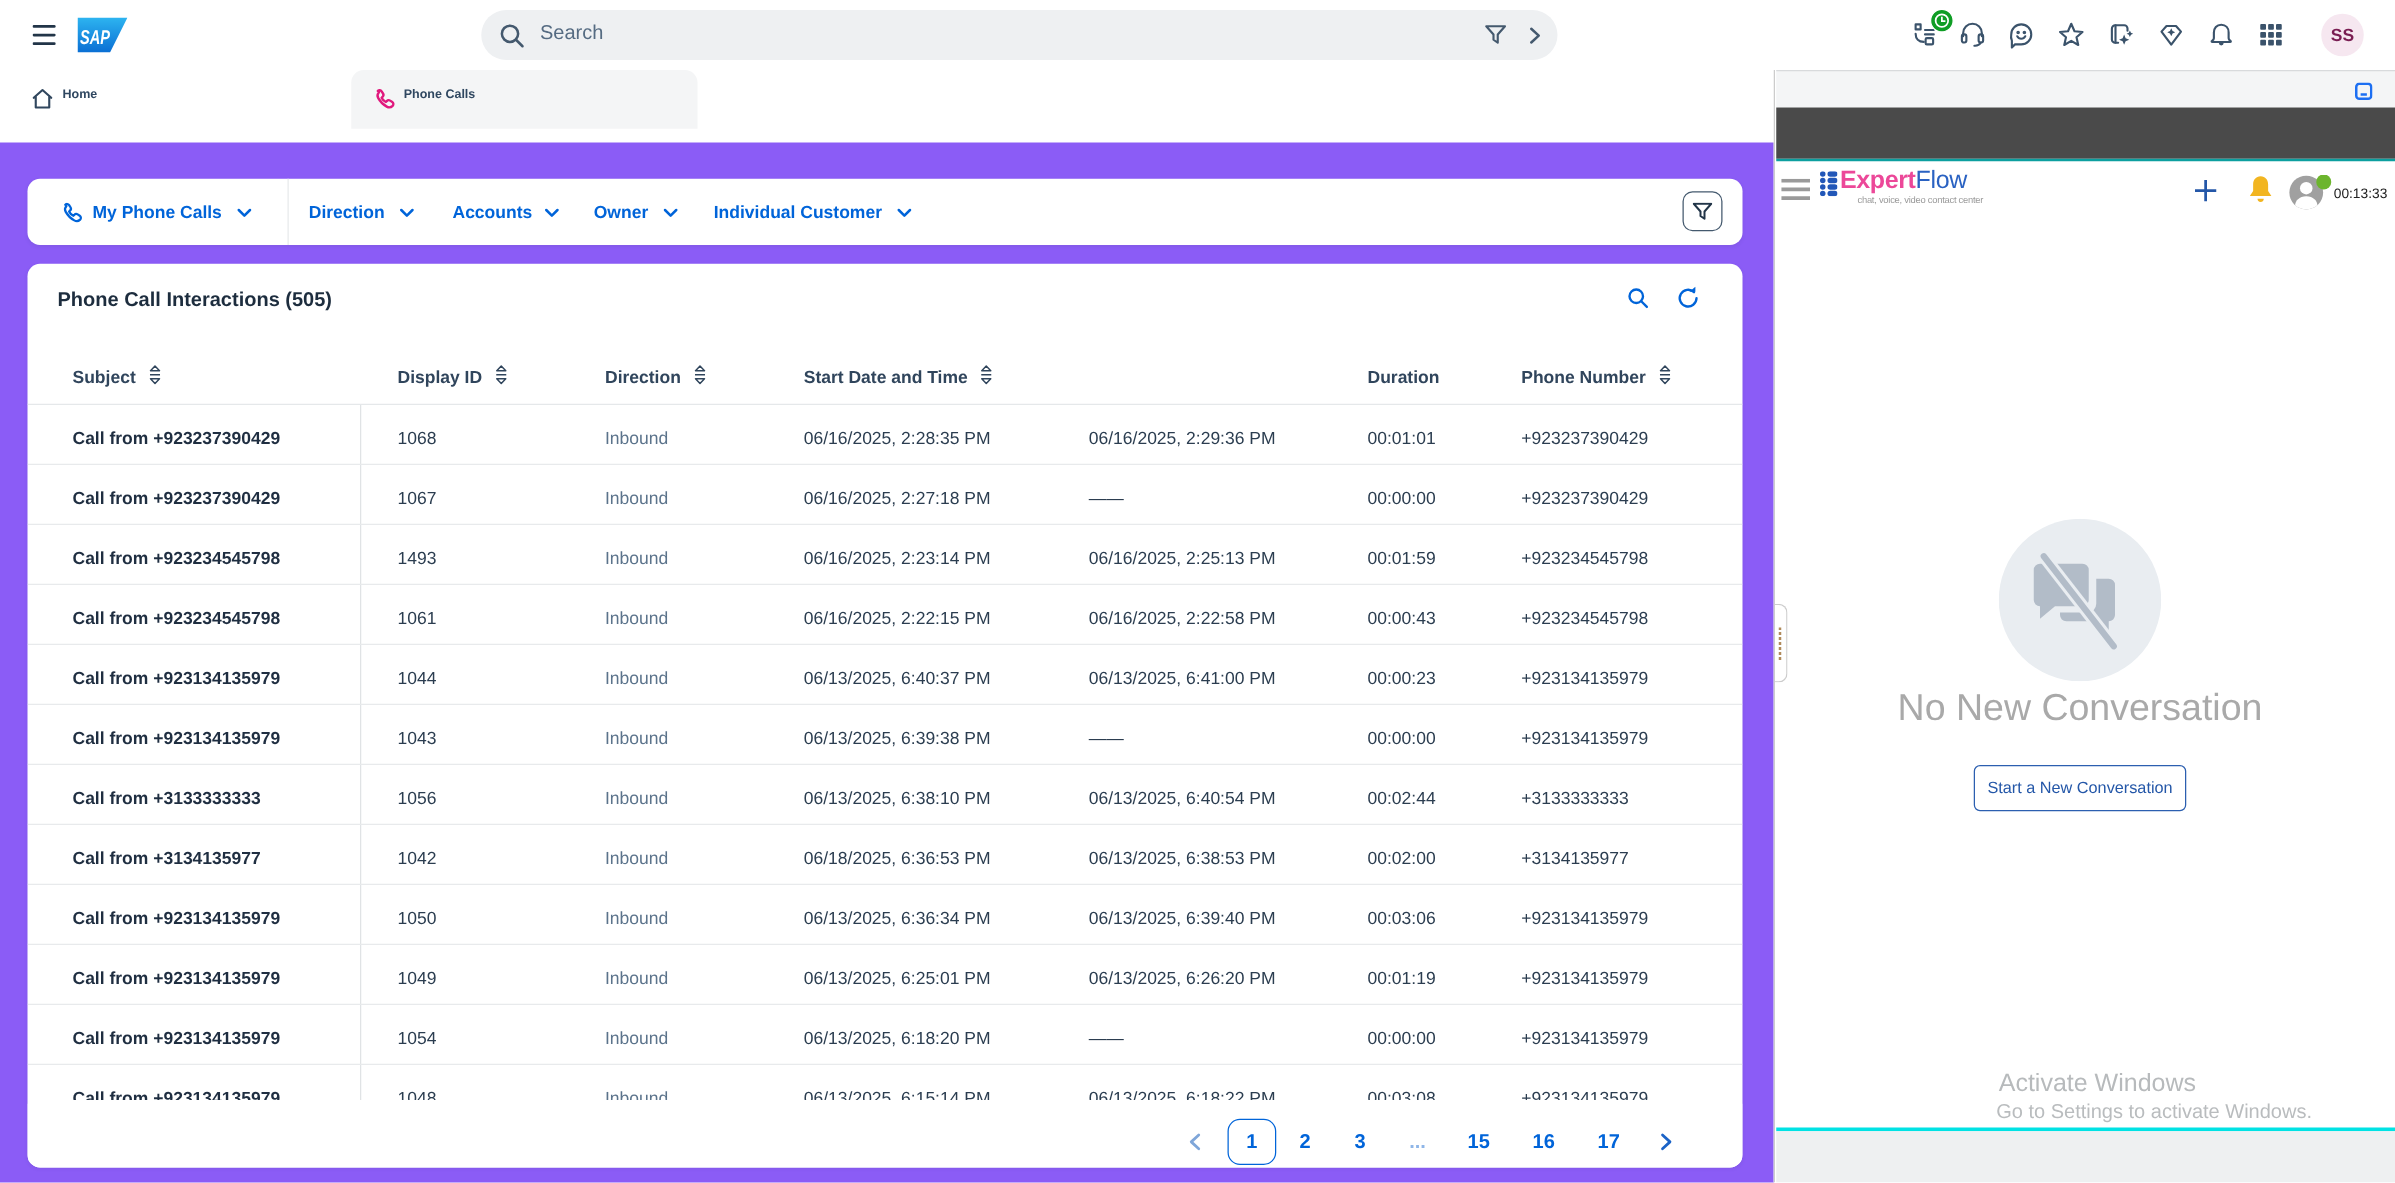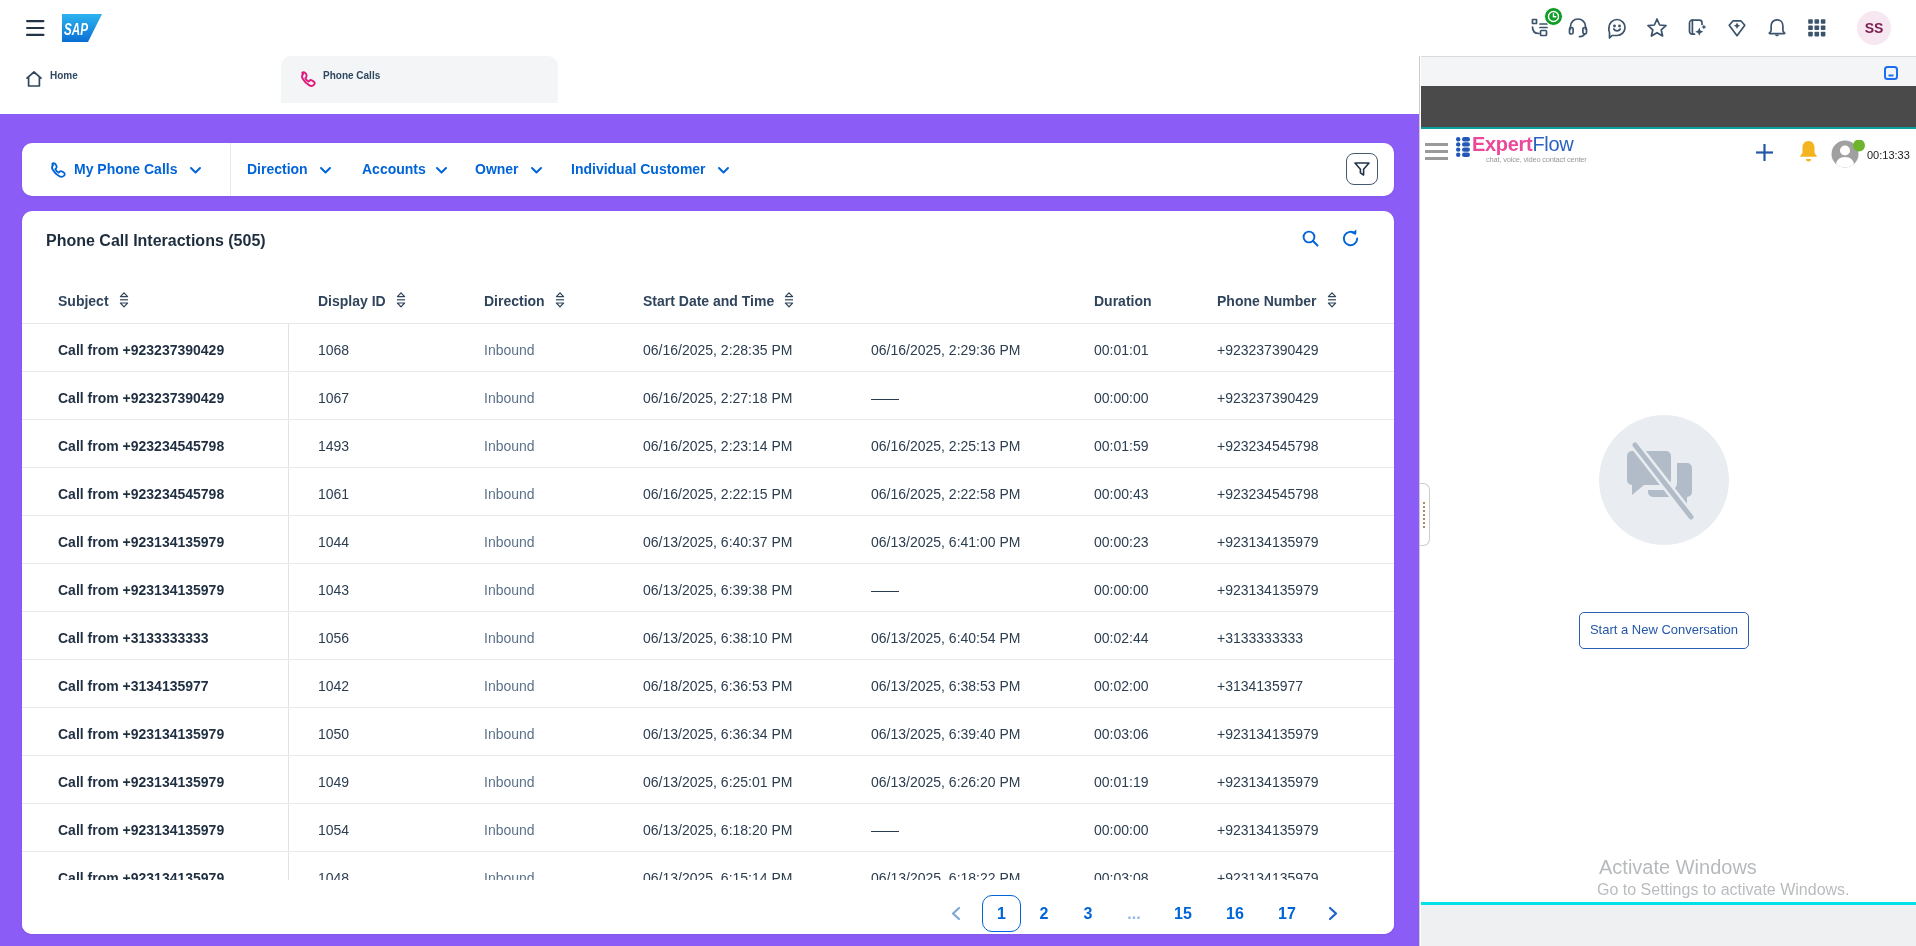--- a/index.html
+++ b/index.html
@@ -71,20 +71,33 @@
       <defs>
           <linearGradient id="sapg" x1="0" y1="0" x2="0" y2="1">
             <stop offset="0" stop-color="#2db4f0"></stop>
             <stop offset="1" stop-color="#0a6fd4"></stop>
           </linearGradient>
         </defs>
       <polygon points="0,0 40,0 26,28 0,28" fill="url(#sapg)"></polygon>
       <text x="2" y="21" font-size="16" font-weight="bold" font-style="italic" fill="#ffffff" textLength="24" lengthAdjust="spacingAndGlyphs">SAP</text>
     </svg>
 
+    <div id="searchpill">
+      <svg class="abs" style="left:14px;top:10px" width="21" height="21" viewBox="0 0 21 21">
+        <circle cx="9" cy="9" r="6.5" fill="none" stroke="#44596e" stroke-width="2"></circle>
+        <line x1="13.8" y1="13.8" x2="19" y2="19" stroke="#44596e" stroke-width="2" stroke-linecap="round"></line>
+      </svg>
+      <span class="ph">Search</span>
+      <svg class="abs" style="left:803px;top:12px" width="17" height="16" viewBox="0 0 17 16">
+        <path d="M1 1 h15 l-5.8 6.6 v6.6 l-3.4 -2.4 v-4.2 Z" fill="none" stroke="#44596e" stroke-width="1.7" stroke-linejoin="round"></path>
+      </svg>
+      <svg class="abs" style="left:838px;top:13px" width="10" height="15" viewBox="0 0 10 15">
+        <polyline points="2,2 8,7.5 2,13" fill="none" stroke="#44596e" stroke-width="2" stroke-linecap="round" stroke-linejoin="round"></polyline>
+      </svg>
+    </div>
 
     <svg class="abs" style="left:1527px;top:16px" width="24" height="24" viewBox="0 0 24 24">
         <g fill="none" stroke="#3b536b" stroke-width="1.7" stroke-linecap="round" stroke-linejoin="round">
 <path d="M5.5 3.5 h4 v4 h-4 z"></path>
 <path d="M5.5 11 c0 4 2.5 6.5 6.5 6.5"></path>
 <line x1="13" y1="8" x2="20" y2="8"></line>
           <line x1="13" y1="11.5" x2="20" y2="11.5"></line>
 <rect x="13.5" y="14.5" width="6" height="5" rx="1"></rect>
 </g>
       </svg>
@@ -415,20 +428,21 @@
     
     <svg class="abs" style="left:179px;top:359px" width="130" height="130" viewBox="0 0 130 130">
       <circle cx="65" cy="65" r="65" fill="#e9edf1"></circle>
       <g fill="#b2bcc8">
         <path d="M33 36 h34 a5 5 0 0 1 5 5 v24 a5 5 0 0 1 -5 5 h-22 l-12 10 v-10 a5 5 0 0 1 -5 -5 l0 -24 a5 5 0 0 1 5 -5 Z"></path>
         <path d="M78 48 h10 a5 5 0 0 1 5 5 v24 a5 5 0 0 1 -5 5 v10 l-12 -10 h-22 a5 5 0 0 1 -5 -5 v-2 h22 a7 7 0 0 0 7 -7 Z"></path>
       </g>
       <line x1="36" y1="30" x2="92" y2="102" stroke="#e9edf1" stroke-width="10"></line>
       <line x1="36" y1="30" x2="92" y2="102" stroke="#b2bcc8" stroke-width="5" stroke-linecap="round"></line>
     </svg>
+    <div id="noconv">No New Conversation</div>
     <div id="startbtn">Start a New Conversation</div>
 
     <div id="aw1">Activate Windows</div>
     <div id="aw2">Go to Settings to activate Windows.</div>
     <div id="pcyan"></div>
     <div id="pbottom"></div>
 
     
     <div class="abs" style="left:0px;top:427px;width:10px;height:63px;background:#fff;border:1px solid #ccc;border-left:none;border-radius:0 7px 7px 0;">
       <div style="position:absolute;left:3px;top:18px;width:2px;height:27px;background:repeating-linear-gradient(#b08a5a 0 2px, transparent 2px 4px);"></div>

